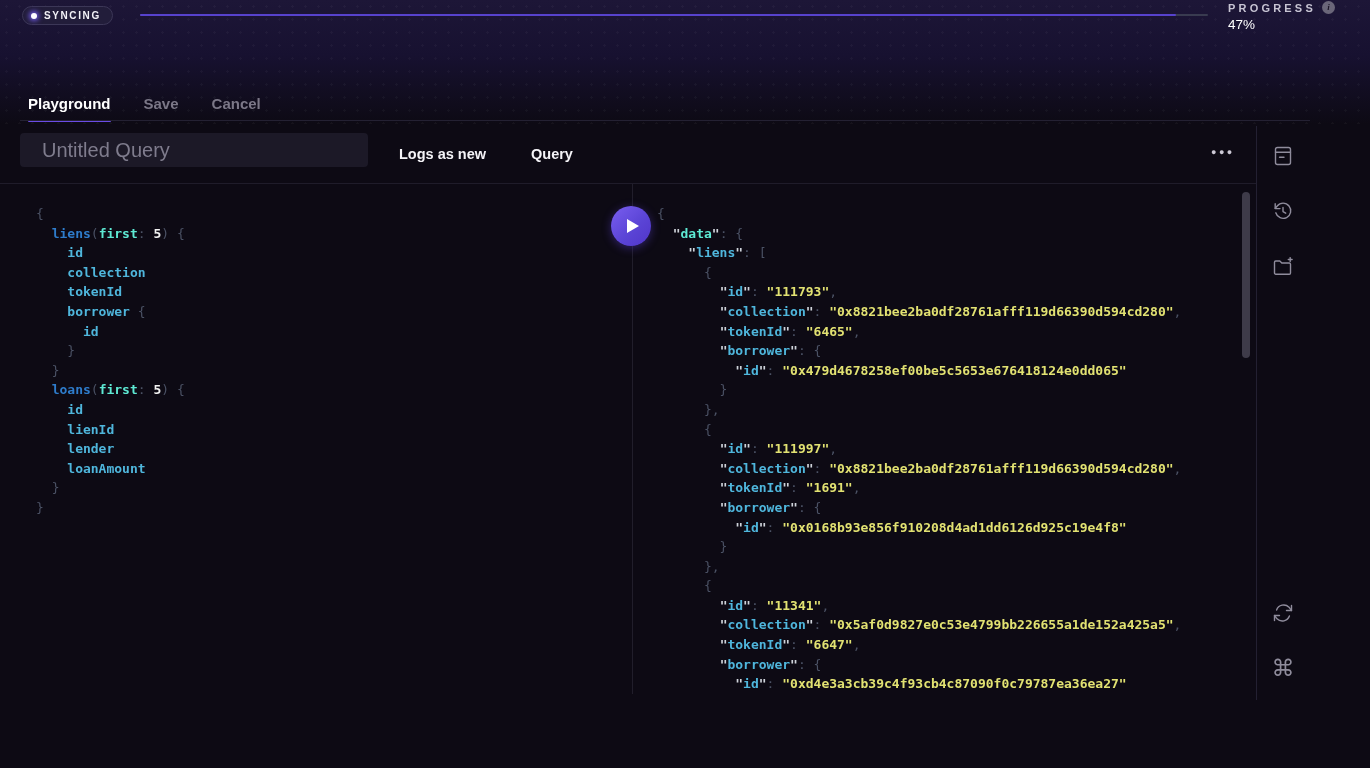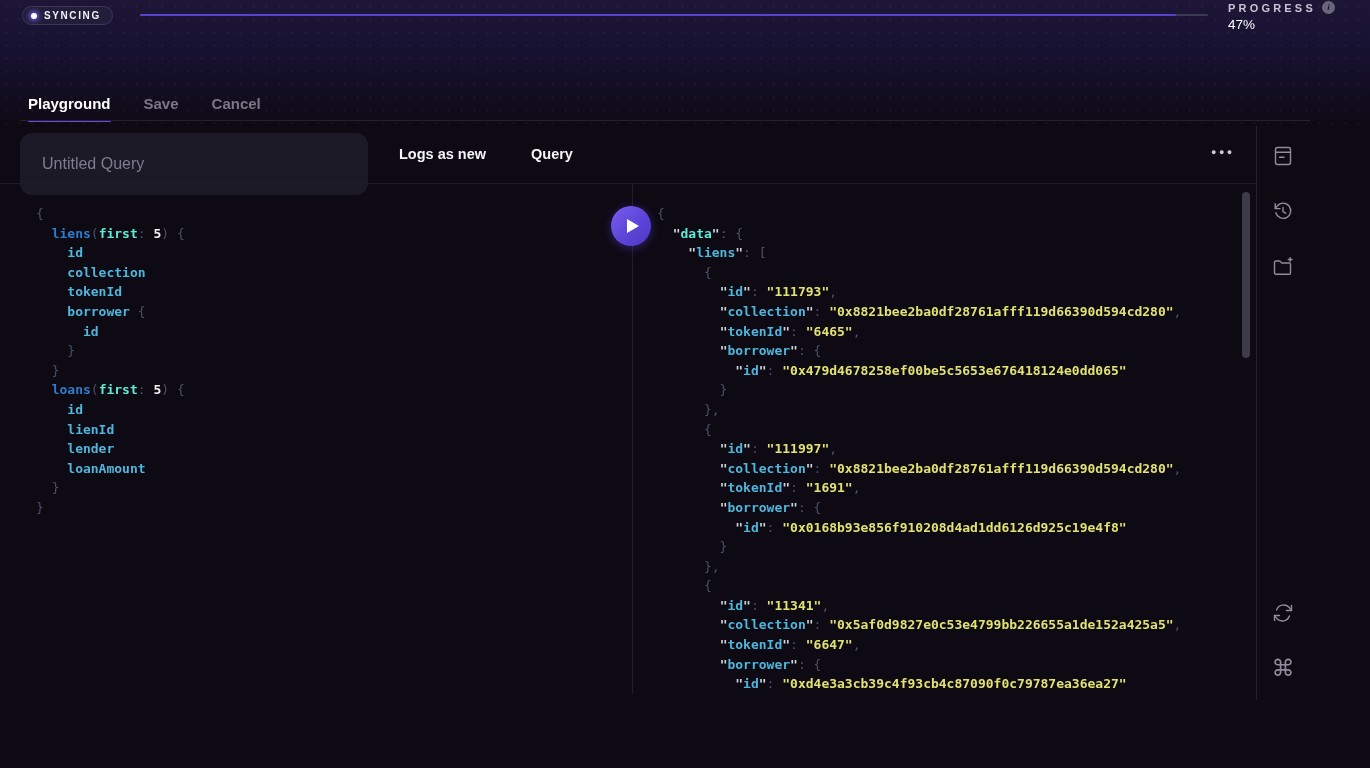--- a/index.html
+++ b/index.html
@@ -48,23 +48,23 @@
   .tab { font-size:15px; font-weight:bold; color:#7b7787; padding-bottom:10px; position:relative; cursor:default; }
   .tab.active { color:#ffffff; }
   .tab.active::after {
     content:""; position:absolute; left:0; right:0; bottom:0; height:2.5px;
     background:#6a4be5; border-radius:2px;
   }
   .tabs-divider { position:absolute; left:20px; top:120px; width:1290px; height:1px; background:#242133; }
 
   
   .query-input {
-    position:absolute; left:20px; top:133px; width:348px; height:62px;
-    background:#1c1927; border:none; outline:none; border-radius:12px;
-    padding:0 0 0 22px; color:#eceaf2; font-size:16px; font-family:"Liberation Sans", sans-serif;
+    position:absolute; left:20px; top:133px; width:348px; height:34px;
+    background:#1c1927; border:none; outline:none; border-radius:4px;
+    padding:0 0 0 22px; color:#eceaf2; font-size:20px; font-family:"Liberation Sans", sans-serif;
   }
   .query-input::placeholder { color:#7f7c8d; }
   .text-btn {
     position:absolute; top:146px; background:none; border:none; cursor:pointer;
     color:#f5f4f8; font-size:14.5px; font-weight:bold; font-family:"Liberation Sans", sans-serif;
   }
   .btn-save { left:399px; }
   .btn-cancel { left:531px; }
   .more-dots {
     position:absolute; left:1211px; top:147px; color:#cdcad6; font-size:9px;

